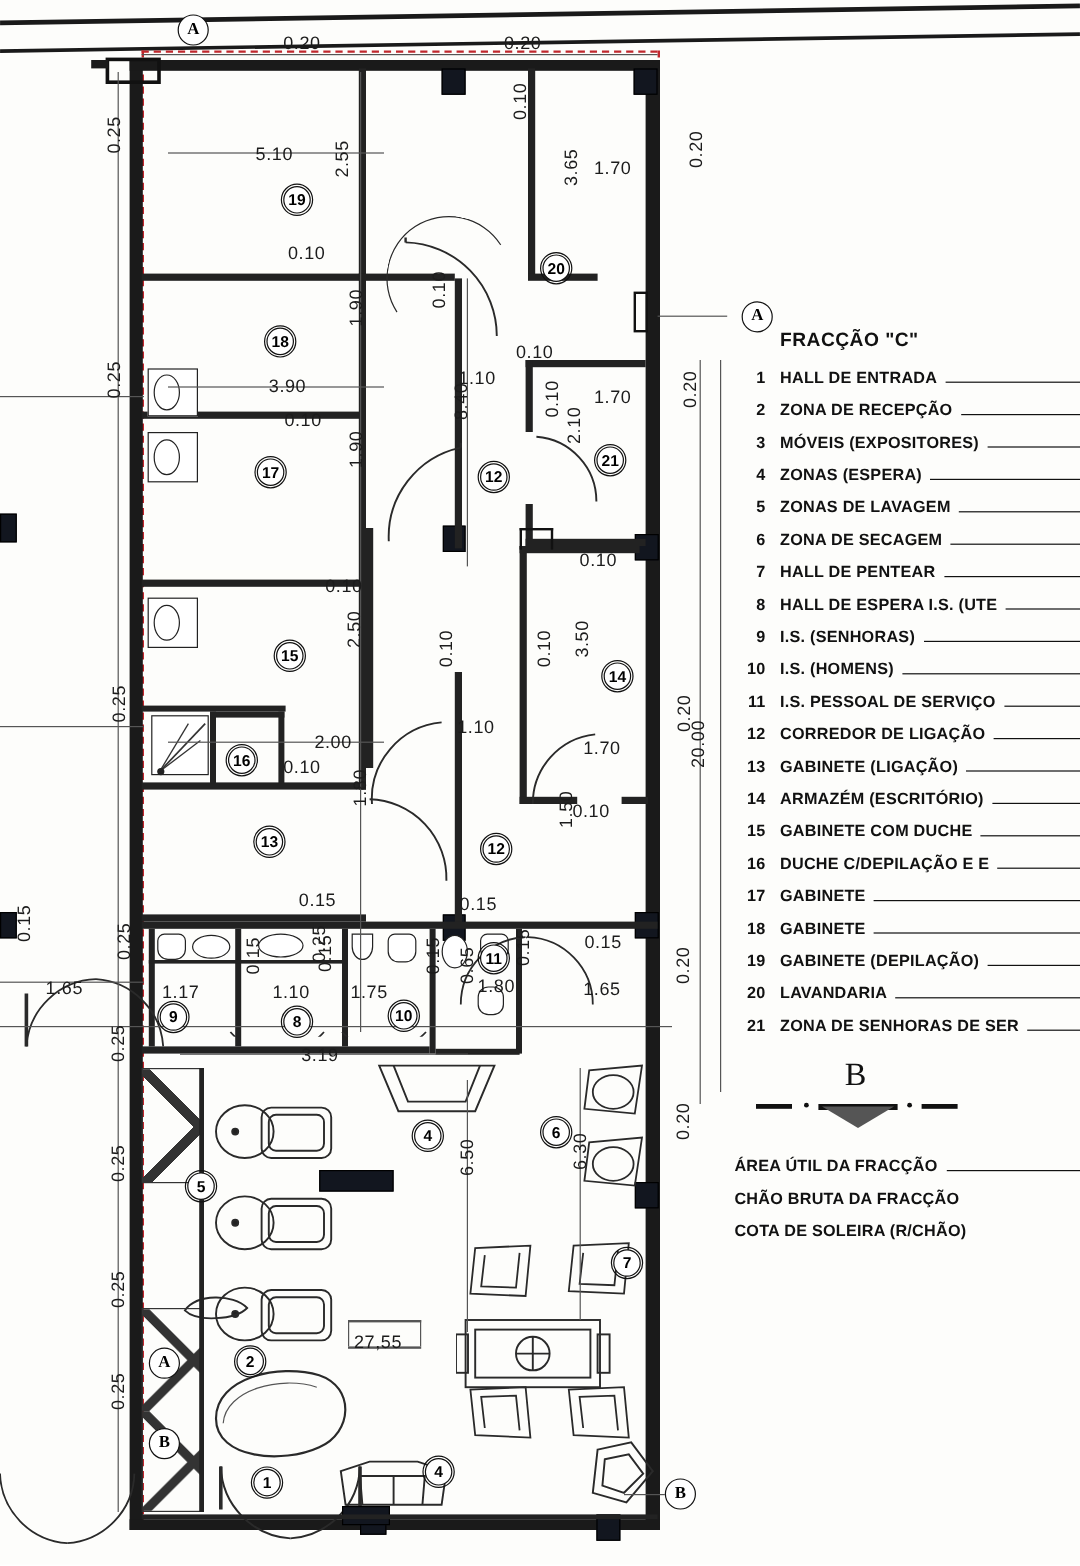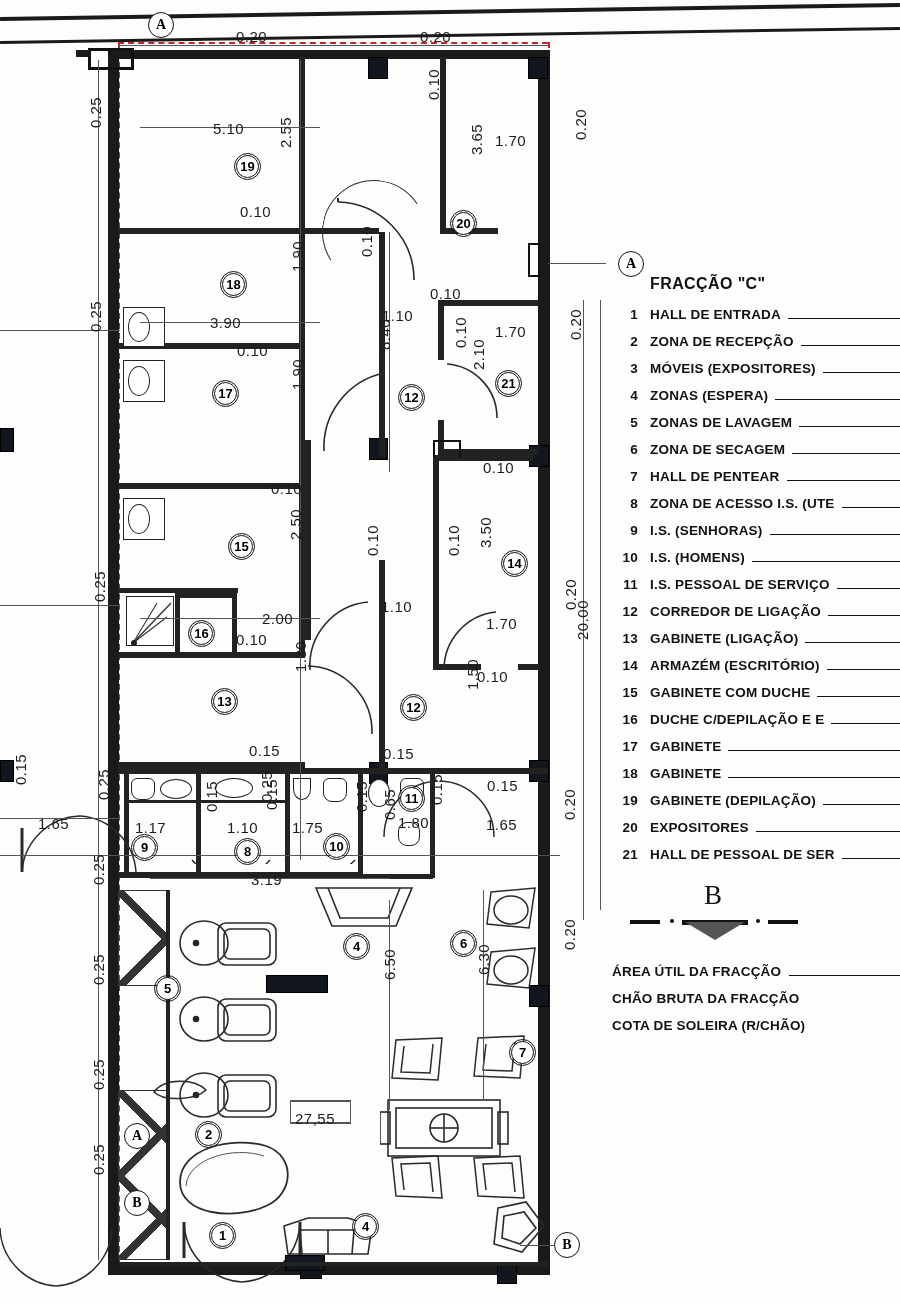--- a/index.html
+++ b/index.html
@@ -482,21 +482,21 @@
     <div class="hairline" style="left:548px; top:263px; width:58px; height:1px;"></div>
     <div class="hairline" style="left:520px; top:1245px; width:34px; height:1px;"></div>
     <div class="hairline" style="left:600px; top:300px; width:1px; height:610px;"></div>
 
     <div id="dims-h">
         <div class="dimtext" style="left: 236px; top: 28px;">0.20</div>
         <div class="dimtext" style="left: 420px; top: 28px;">0.20</div>
         <div class="dimtext" style="left: 213px; top: 120px;">5.10</div>
         <div class="dimtext" style="left: 495px; top: 132px;">1.70</div>
         <div class="dimtext" style="left: 240px; top: 203px;">0.10</div>
-        <div class="dimtext" style="left: 210px; top: 314px;">3.90</div>
+        <div class="dimtext" style="left: 224px; top: 314px;">3.90</div>
         <div class="dimtext" style="left: 382px; top: 307px;">1.10</div>
         <div class="dimtext" style="left: 430px; top: 285px;">0.10</div>
         <div class="dimtext" style="left: 495px; top: 323px;">1.70</div>
         <div class="dimtext" style="left: 237px; top: 342px;">0.10</div>
         <div class="dimtext" style="left: 271px; top: 480px;">0.10</div>
         <div class="dimtext" style="left: 483px; top: 459px;">0.10</div>
         <div class="dimtext" style="left: 262px; top: 610px;">2.00</div>
         <div class="dimtext" style="left: 381px; top: 598px;">1.10</div>
         <div class="dimtext" style="left: 236px; top: 631px;">0.10</div>
         <div class="dimtext" style="left: 486px; top: 615px;">1.70</div>
@@ -677,21 +677,21 @@
           <span class="lbl">ZONA DE SECAGEM</span>
           <span class="lead"></span>
         </div>
         <div class="legend-row">
           <span class="num">7</span>
           <span class="lbl">HALL DE PENTEAR</span>
           <span class="lead"></span>
         </div>
         <div class="legend-row">
           <span class="num">8</span>
-          <span class="lbl">ZONA DE ACESSO I.S. (UTE</span>
+          <span class="lbl">HALL DE ESPERA I.S. (UTE</span>
           <span class="lead"></span>
         </div>
         <div class="legend-row">
           <span class="num">9</span>
           <span class="lbl">I.S. (SENHORAS)</span>
           <span class="lead"></span>
         </div>
         <div class="legend-row">
           <span class="num">10</span>
           <span class="lbl">I.S. (HOMENS)</span>
@@ -737,26 +737,26 @@
           <span class="lbl">GABINETE</span>
           <span class="lead"></span>
         </div>
         <div class="legend-row">
           <span class="num">19</span>
           <span class="lbl">GABINETE (DEPILAÇÃO)</span>
           <span class="lead"></span>
         </div>
         <div class="legend-row">
           <span class="num">20</span>
-          <span class="lbl">EXPOSITORES</span>
+          <span class="lbl">LAVANDARIA</span>
           <span class="lead"></span>
         </div>
         <div class="legend-row">
           <span class="num">21</span>
-          <span class="lbl">HALL DE PESSOAL DE SER</span>
+          <span class="lbl">ZONA DE SENHORAS DE SER</span>
           <span class="lead"></span>
         </div>
       </div>
 
     <div id="sectmark">
       <div class="seg" style="left:0px;  width:30px;"></div>
       <div class="dot" style="left:40px;"></div>
       <div class="seg" style="left:52px; width:66px; border-top-width:5px;"></div>
       <div class="dot" style="left:126px;"></div>
       <div class="seg" style="left:138px; width:30px;"></div>

